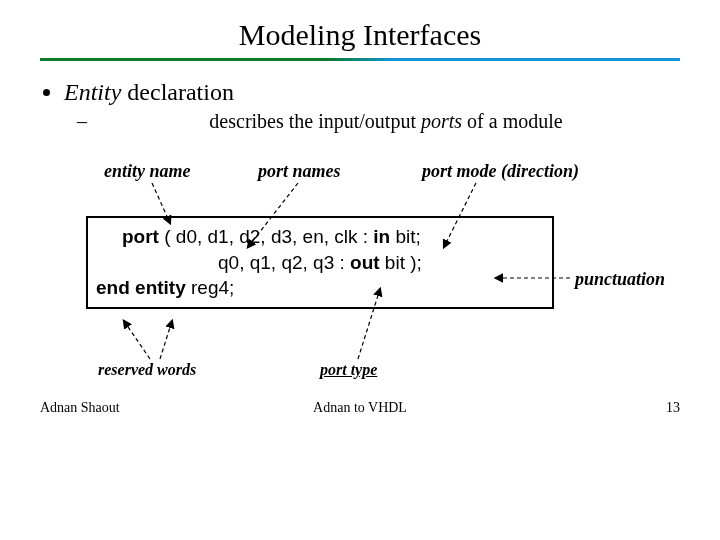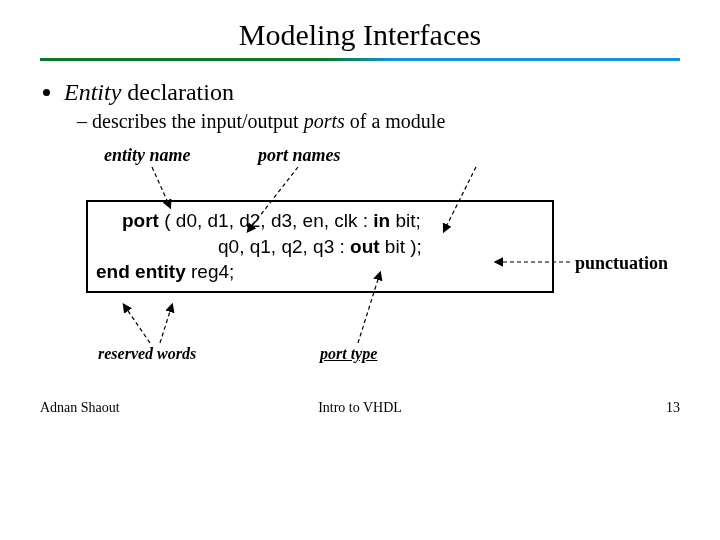--- a/index.html
+++ b/index.html
@@ -33,27 +33,27 @@
     margin: 0 0 0 4px;
     padding: 0 0 0 20px;
     font-size: 24px;
   }
   ul.b1 > li { list-style: disc; }
   ul.b2 {
     margin: 4px 0 0 0;
     padding: 0 0 0 28px;
     font-size: 20px;
   }
-  ul.b2 > li { list-style: "– "; }
+  ul.b2 > li { list-style: "– "; text-align: center; }
   .italic { font-style: italic; }
 
   .diagram {
     position: relative;
     height: 280px;
-    margin-top: 12px;
+    margin-top: 28px;
   }
   .toplabel {
     position: absolute;
     font-style: italic;
     font-weight: bold;
     font-size: 18px;
     top: 0;
   }
   .codebox {
     position: absolute;
@@ -62,20 +62,21 @@
     width: 468px;
     border: 2px solid #000;
     padding: 6px 8px 6px 8px;
     font-family: Arial, Helvetica, sans-serif;
     font-size: 19px;
     line-height: 1.35;
   }
   .codebox .kw { font-weight: bold; }
   .sidelabel {
     position: absolute;
+    font-style: italic;
     font-weight: bold;
     font-size: 18px;
     text-align: center;
   }
   .botlabel {
     position: absolute;
     font-style: italic;
     font-weight: bold;
     font-size: 16px;
     top: 200px;
@@ -114,20 +115,21 @@
           <span>describes the input/output </span><span class="italic">ports</span><span> of a module</span>
         </li>
       </ul>
     </li>
   </ul>
 
   <div class="diagram">
 
     <div class="toplabel" style="left:64px;">entity name</div>
     <div class="toplabel" style="left:218px;text-align:right;">port names</div>
+    <div class="toplabel" style="left:382px;">port mode (direction)</div>
 
     <div class="codebox">
       <div style="padding-left:26px;"><span class="kw">port</span><span> ( d0, d1, d2, d3, en, clk : </span><span class="kw">in</span><span> bit;</span></div>
       <div style="padding-left:122px;"><span>q0, q1, q2, q3 : </span><span class="kw">out</span><span> bit );</span></div>
       <div><span class="kw">end</span><span> </span><span class="kw">entity</span><span> reg4;</span></div>
     </div>
 
     <div class="sidelabel" style="top:108px;left:535px;">punctuation</div>
 
     <div class="botlabel" style="left:58px;">reserved words</div>
@@ -149,16 +151,16 @@
       <line x1="110" y1="198" x2="84" y2="160" stroke="#000" stroke-width="1.2" stroke-dasharray="4 3" marker-end="url(#ah)"></line>
       <line x1="120" y1="198" x2="132" y2="160" stroke="#000" stroke-width="1.2" stroke-dasharray="4 3" marker-end="url(#ah)"></line>
 
       <line x1="318" y1="198" x2="340" y2="128" stroke="#000" stroke-width="1.2" stroke-dasharray="4 3" marker-end="url(#ah)"></line>
     </svg>
 
   </div>
 
   <div class="footer">
     <span class="footer-left">Adnan Shaout</span>
-    <span class="footer-center">Intro to VHDL</span>
+    <span class="footer-center">Adnan to VHDL</span>
     <span class="footer-right">13</span>
   </div>
 </div>
 
 </body></html>

